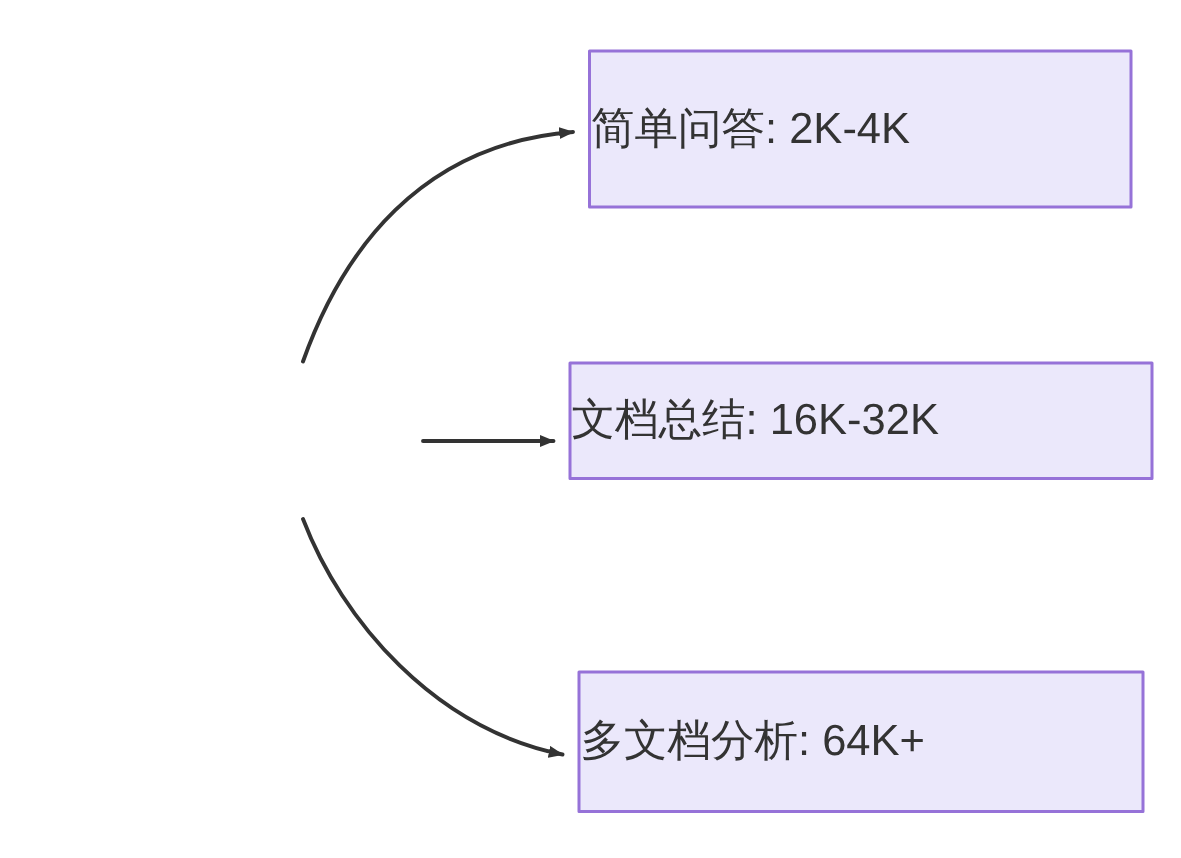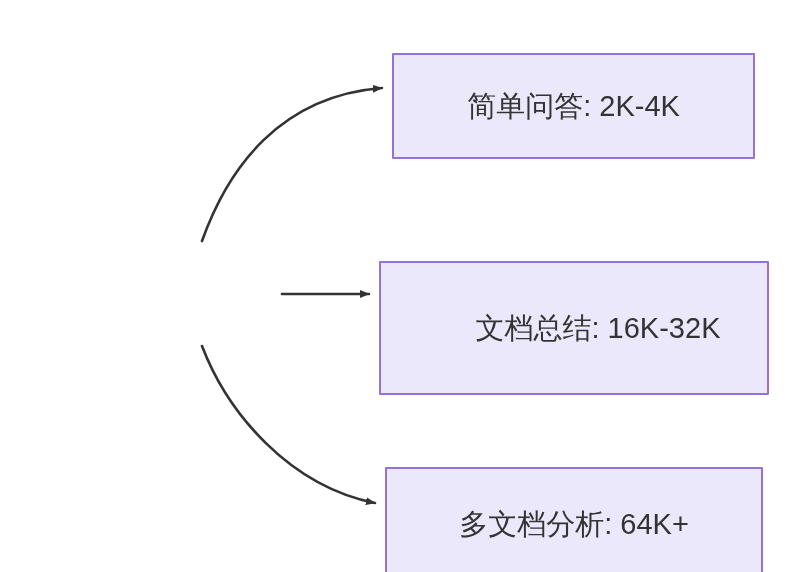--- a/index.html
+++ b/index.html
@@ -29,23 +29,22 @@
     pointer-events: none;
   }
   .node {
     position: absolute;
     box-sizing: border-box;
     background: #ebe8fb;
     border: 2px solid #9672d8;
     border-radius: 1px;
     display: flex;
     align-items: center;
-    justify-content: center;
+    justify-content: flex-start;
     text-align: center;
-    margin-top: 20px;
   }
   .node-label {
     color: #333333;
     font-size: 29px;
     line-height: 1.2;
     letter-spacing: 0px;
     white-space: nowrap;
     font-family: "Liberation Sans", "DejaVu Sans", sans-serif;
   }
   #node-source {
@@ -57,28 +56,27 @@
   #node-qa {
     left: 392px;
     top: 33px;
     width: 363px;
     height: 106px;
   }
   #node-summary {
     left: 379px;
     top: 241px;
     width: 390px;
-    height: 134px;
-    padding-left: 48px;
+    height: 79px;
   }
   #node-multidoc {
     left: 385px;
     top: 447px;
     width: 378px;
-    height: 114px;
+    height: 95px;
   }
 </style>
 </head>
 <body>
 
 <div id="canvas">
 
   <svg id="edges" viewBox="0 0 787 572" width="787" height="572" xmlns="http://www.w3.org/2000/svg">
     <defs>
       <marker id="arrowhead" markerWidth="10" markerHeight="8" refX="9.2" refY="4" orient="auto" markerUnits="userSpaceOnUse">

